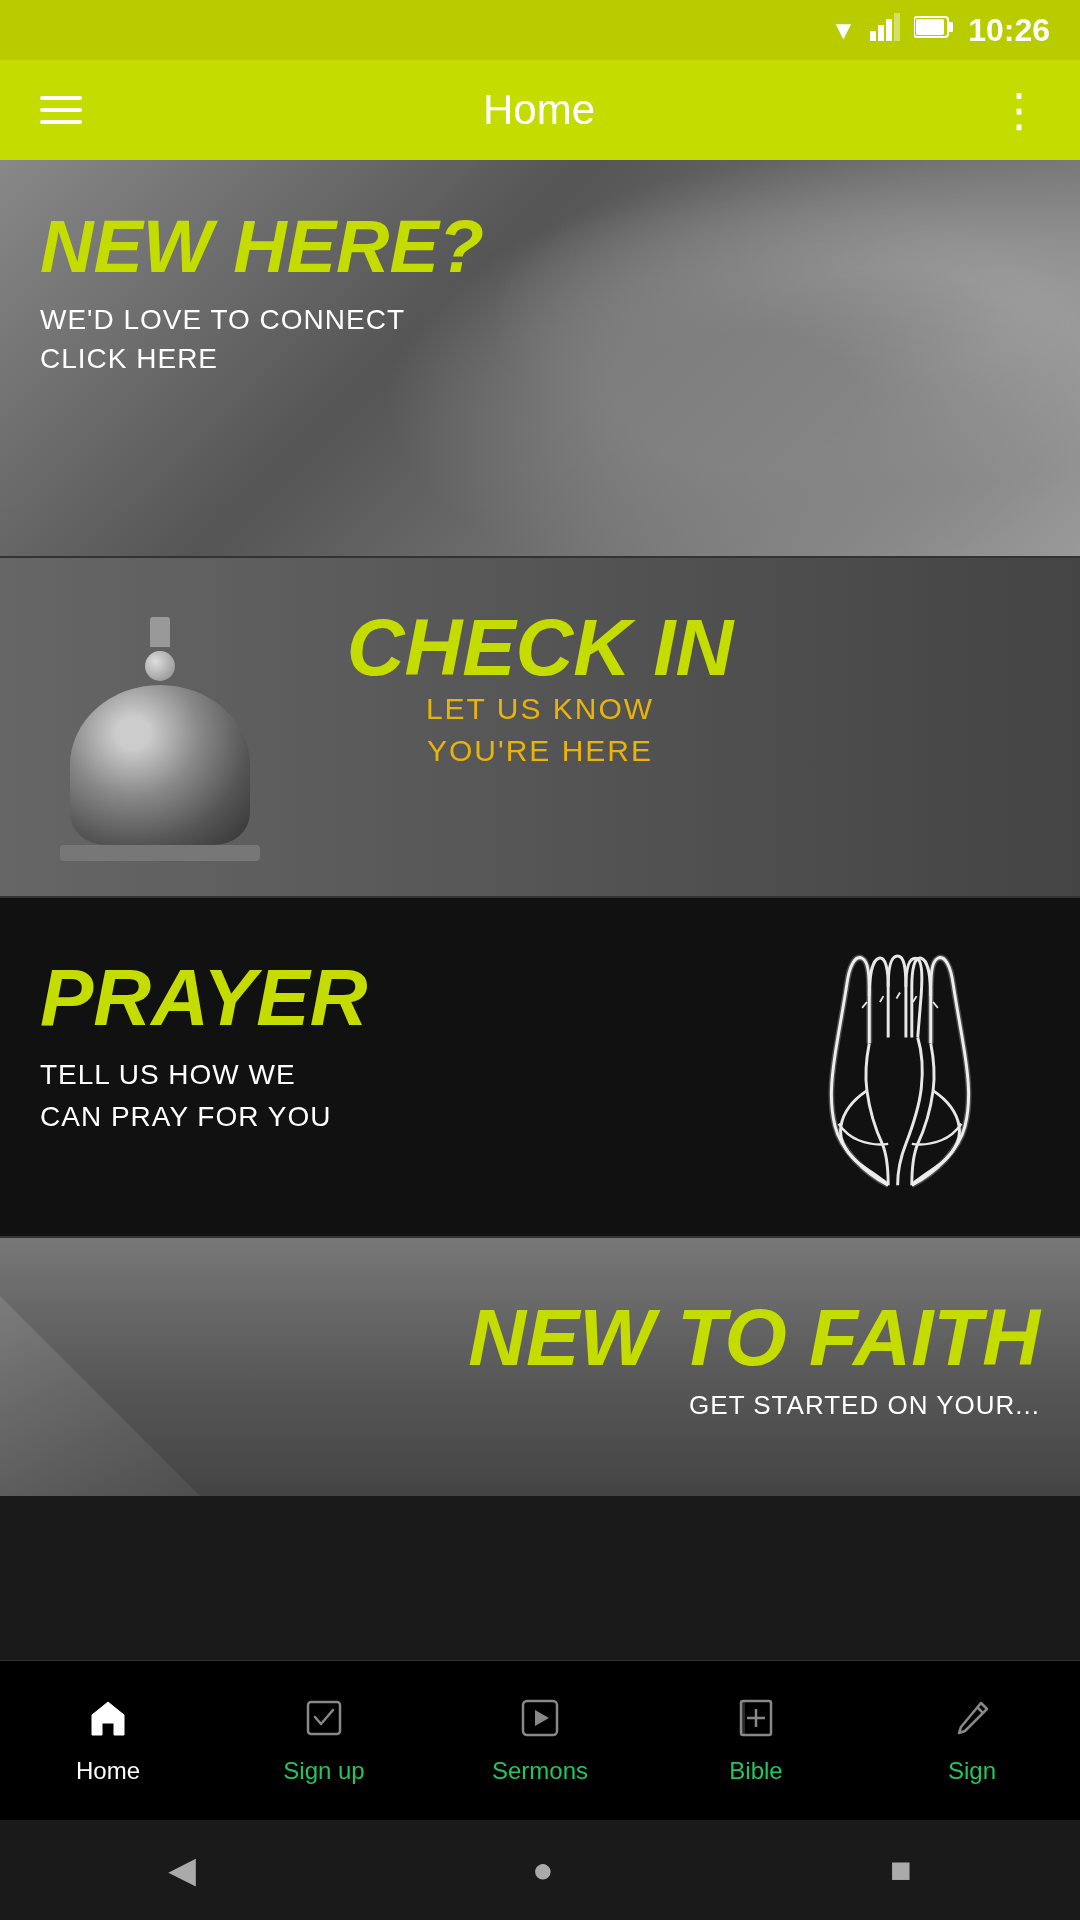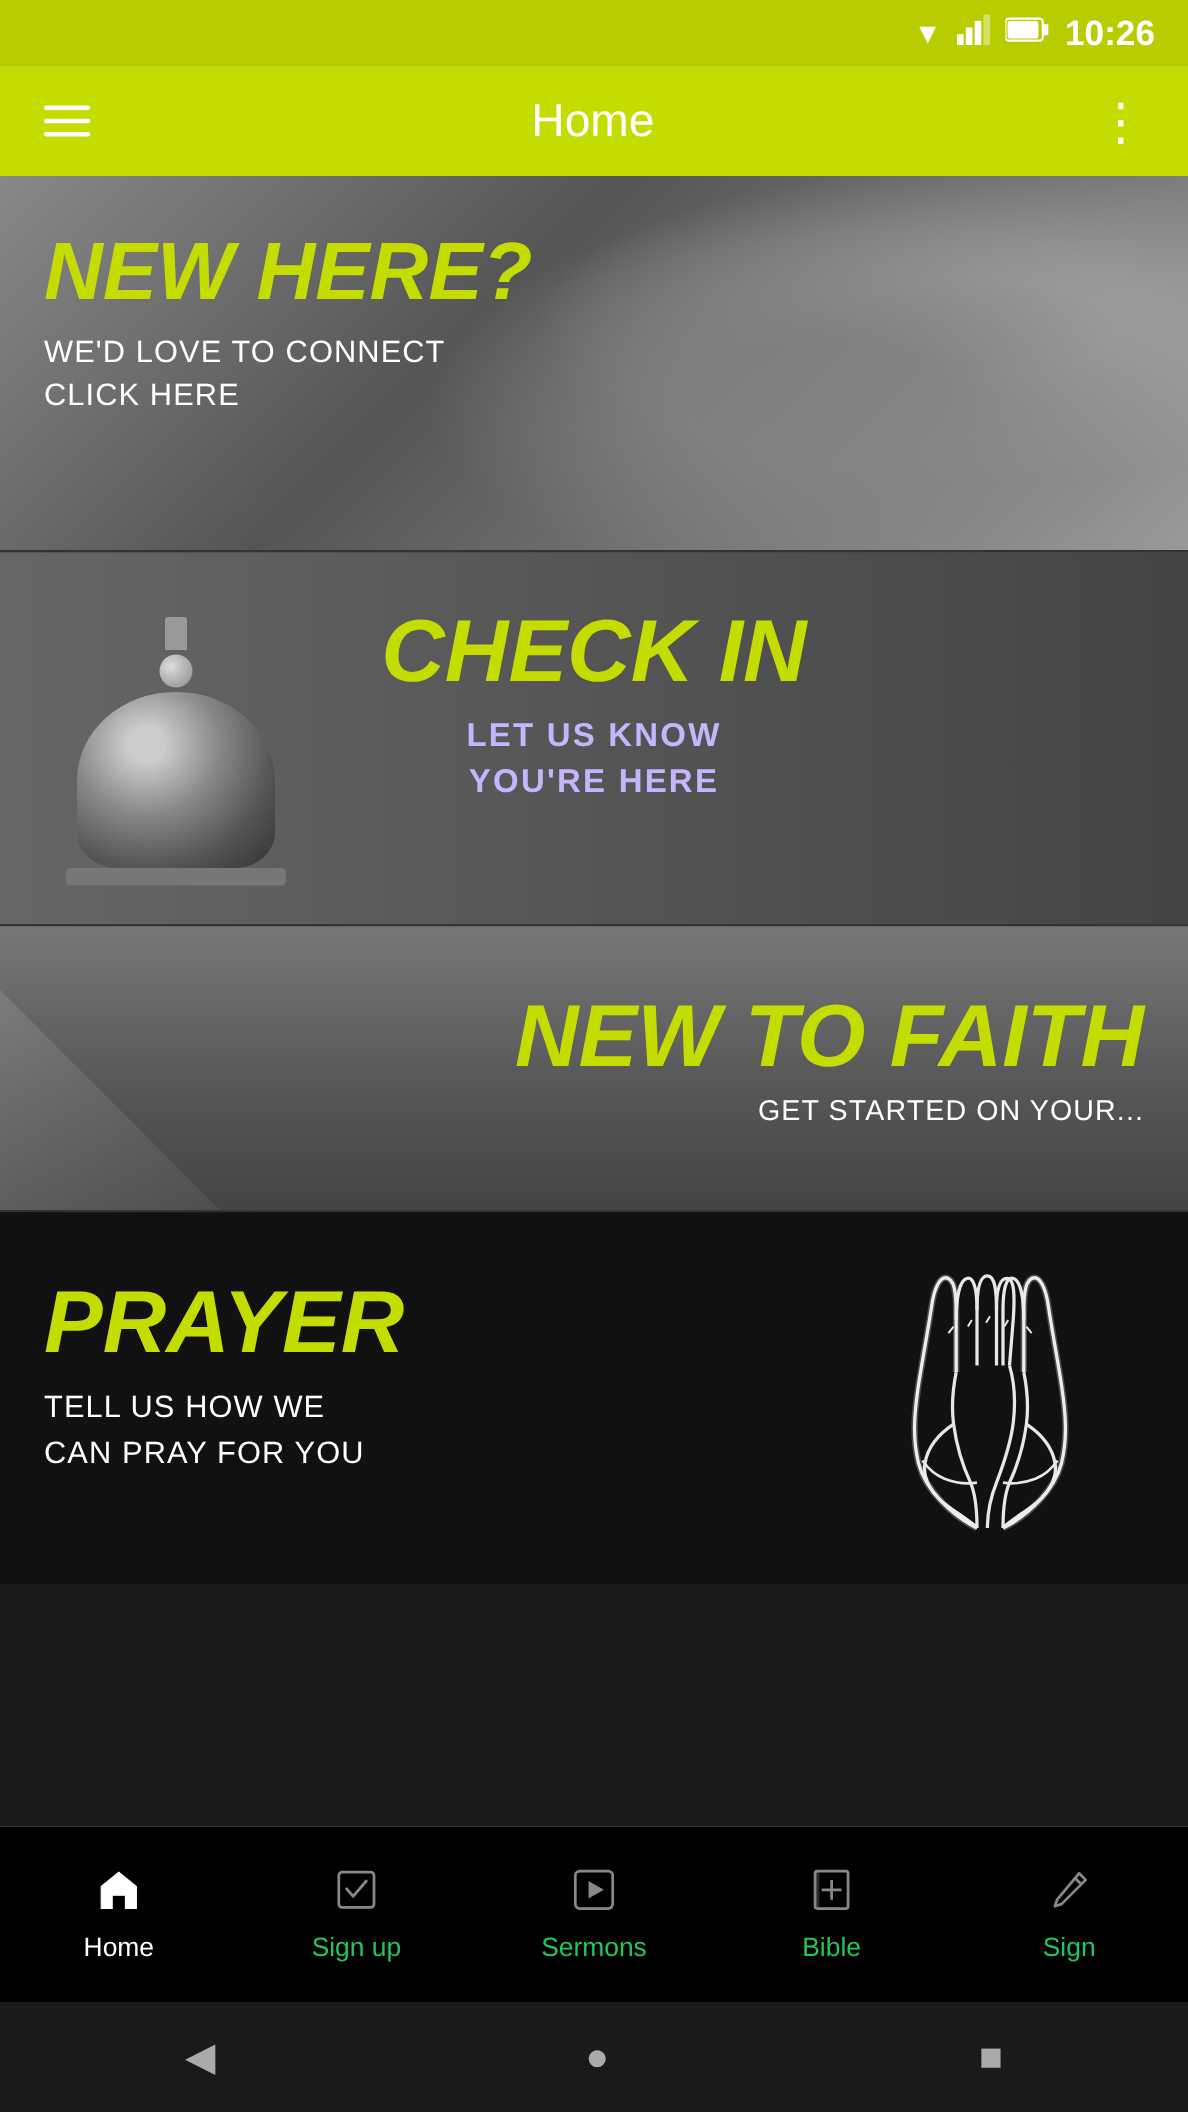--- a/index.html
+++ b/index.html
@@ -112,21 +112,21 @@
     .banner-bg {
       width: 100%;
       height: 100%;
       position: absolute;
       top: 0;
       left: 0;
     }
 
     
     .banner-new-here {
-      height: 340px;
+      height: 396px;
       background: #0369a1;
     }
 
     .banner-new-here .banner-bg {
       background: linear-gradient(135deg, #888 0%, #555 40%, #777 70%, #999 100%);
     }
 
     .banner-new-here::before {
       content: '';
       position: absolute;
@@ -234,25 +234,24 @@
     .banner-check-in .headline {
       color: #c5dc00;
       font-size: 80px;
       font-weight: 900;
       text-transform: uppercase;
       line-height: 1;
       font-style: italic;
     }
 
     .banner-check-in .subtext {
-      color: #c4b5fd;
+      color: #eab308;
       font-size: 30px;
-      font-weight: 700;
-      text-transform: uppercase;
-      margin-top: 16px;
+      font-weight: 400;
+      text-transform: uppercase;
       line-height: 1.4;
       letter-spacing: 2px;
     }
 
     
     .banner-prayer {
       height: 340px;
       background: #111;
     }
 
@@ -460,72 +459,72 @@
     </div>
     <div class="text-container">
       <div class="headline">CHECK IN</div>
       <div class="subtext">
         <span>LET US KNOW</span><br>
         <span>YOU'RE HERE</span>
       </div>
     </div>
   </div>
 
+  <div class="banner banner-prayer">
+
+    <div class="prayer-hands">
+      <svg viewBox="0 0 200 220" fill="none" xmlns="http://www.w3.org/2000/svg">
+
+        <g stroke="white" stroke-width="2.5" fill="none" opacity="0.9">
+
+          <path d="M90 210 C70 200, 50 180, 45 160 C40 140, 42 120, 45 100 C48 80, 52 60, 55 40 C57 25, 62 15, 68 18 C74 21, 74 35, 74 50 L74 90"></path>
+          <path d="M74 50 C74 35, 76 20, 82 18 C88 16, 90 28, 90 42 L90 85"></path>
+          <path d="M90 42 C90 28, 92 16, 98 16 C104 16, 105 28, 105 42 L105 85"></path>
+          <path d="M105 42 C105 28, 107 18, 113 18 C119 18, 119 32, 118 48 L115 85"></path>
+          <path d="M74 90 C72 100, 70 115, 72 130 C74 145, 78 160, 85 175 C88 182, 90 195, 90 210"></path>
+          <path d="M115 85 C118 95, 120 110, 118 128 C116 146, 110 162, 105 175 C101 185, 98 198, 98 210"></path>
+
+          <path d="M110 210 C130 200, 150 180, 155 160 C160 140, 158 120, 155 100 C152 80, 148 60, 145 40 C143 25, 138 15, 132 18 C126 21, 126 35, 126 50 L126 90"></path>
+          <path d="M126 50 C126 35, 124 20, 118 18 C112 16, 110 28, 110 42 L110 85"></path>
+          <path d="M126 90 C128 100, 130 115, 128 130 C126 145, 122 160, 115 175 C112 182, 110 195, 110 210"></path>
+
+          <path d="M72 130 C60 138, 52 148, 50 160 C48 172, 55 185, 70 195 C80 202, 88 207, 90 210"></path>
+          <path d="M128 130 C140 138, 148 148, 150 160 C152 172, 145 185, 130 195 C120 202, 112 207, 110 210"></path>
+
+          <path d="M48 158 Q55 168, 65 172 Q78 177, 90 175" stroke-width="2"></path>
+          <path d="M152 158 Q145 168, 135 172 Q122 177, 110 175" stroke-width="2"></path>
+
+          <line x1="68" y1="60" x2="72" y2="55" stroke-width="1.5"></line>
+          <line x1="83" y1="55" x2="86" y2="50" stroke-width="1.5"></line>
+          <line x1="97" y1="52" x2="100" y2="47" stroke-width="1.5"></line>
+          <line x1="111" y1="55" x2="114" y2="50" stroke-width="1.5"></line>
+          <line x1="132" y1="60" x2="128" y2="55" stroke-width="1.5"></line>
+        </g>
+
+        <g stroke="rgba(255,255,255,0.25)" stroke-width="5" fill="none">
+          <path d="M90 210 C70 200, 50 180, 45 160 C40 140, 42 120, 45 100 C48 80, 52 60, 55 40 C57 25, 62 15, 68 18 C74 21, 74 35, 74 50 L74 90"></path>
+          <path d="M110 210 C130 200, 150 180, 155 160 C160 140, 158 120, 155 100 C152 80, 148 60, 145 40 C143 25, 138 15, 132 18 C126 21, 126 35, 126 50 L126 90"></path>
+        </g>
+      </svg>
+    </div>
+    <div class="text-container">
+      <div class="headline">PRAYER</div>
+      <div class="subtext">
+        <span>TELL US HOW WE</span><br>
+        <span>CAN PRAY FOR YOU</span>
+      </div>
+    </div>
+  </div>
+
   <div class="banner banner-faith">
     <div class="banner-bg"></div>
     <div class="banner-faith-arm"></div>
     <div class="text-container">
       <div class="headline">NEW TO FAITH</div>
       <div class="subtext">GET STARTED ON YOUR...</div>
-    </div>
-  </div>
-
-  <div class="banner banner-prayer">
-
-    <div class="prayer-hands">
-      <svg viewBox="0 0 200 220" fill="none" xmlns="http://www.w3.org/2000/svg">
-
-        <g stroke="white" stroke-width="2.5" fill="none" opacity="0.9">
-
-          <path d="M90 210 C70 200, 50 180, 45 160 C40 140, 42 120, 45 100 C48 80, 52 60, 55 40 C57 25, 62 15, 68 18 C74 21, 74 35, 74 50 L74 90"></path>
-          <path d="M74 50 C74 35, 76 20, 82 18 C88 16, 90 28, 90 42 L90 85"></path>
-          <path d="M90 42 C90 28, 92 16, 98 16 C104 16, 105 28, 105 42 L105 85"></path>
-          <path d="M105 42 C105 28, 107 18, 113 18 C119 18, 119 32, 118 48 L115 85"></path>
-          <path d="M74 90 C72 100, 70 115, 72 130 C74 145, 78 160, 85 175 C88 182, 90 195, 90 210"></path>
-          <path d="M115 85 C118 95, 120 110, 118 128 C116 146, 110 162, 105 175 C101 185, 98 198, 98 210"></path>
-
-          <path d="M110 210 C130 200, 150 180, 155 160 C160 140, 158 120, 155 100 C152 80, 148 60, 145 40 C143 25, 138 15, 132 18 C126 21, 126 35, 126 50 L126 90"></path>
-          <path d="M126 50 C126 35, 124 20, 118 18 C112 16, 110 28, 110 42 L110 85"></path>
-          <path d="M126 90 C128 100, 130 115, 128 130 C126 145, 122 160, 115 175 C112 182, 110 195, 110 210"></path>
-
-          <path d="M72 130 C60 138, 52 148, 50 160 C48 172, 55 185, 70 195 C80 202, 88 207, 90 210"></path>
-          <path d="M128 130 C140 138, 148 148, 150 160 C152 172, 145 185, 130 195 C120 202, 112 207, 110 210"></path>
-
-          <path d="M48 158 Q55 168, 65 172 Q78 177, 90 175" stroke-width="2"></path>
-          <path d="M152 158 Q145 168, 135 172 Q122 177, 110 175" stroke-width="2"></path>
-
-          <line x1="68" y1="60" x2="72" y2="55" stroke-width="1.5"></line>
-          <line x1="83" y1="55" x2="86" y2="50" stroke-width="1.5"></line>
-          <line x1="97" y1="52" x2="100" y2="47" stroke-width="1.5"></line>
-          <line x1="111" y1="55" x2="114" y2="50" stroke-width="1.5"></line>
-          <line x1="132" y1="60" x2="128" y2="55" stroke-width="1.5"></line>
-        </g>
-
-        <g stroke="rgba(255,255,255,0.25)" stroke-width="5" fill="none">
-          <path d="M90 210 C70 200, 50 180, 45 160 C40 140, 42 120, 45 100 C48 80, 52 60, 55 40 C57 25, 62 15, 68 18 C74 21, 74 35, 74 50 L74 90"></path>
-          <path d="M110 210 C130 200, 150 180, 155 160 C160 140, 158 120, 155 100 C152 80, 148 60, 145 40 C143 25, 138 15, 132 18 C126 21, 126 35, 126 50 L126 90"></path>
-        </g>
-      </svg>
-    </div>
-    <div class="text-container">
-      <div class="headline">PRAYER</div>
-      <div class="subtext">
-        <span>TELL US HOW WE</span><br>
-        <span>CAN PRAY FOR YOU</span>
-      </div>
     </div>
   </div>
 
 </div>
 
 <div class="bottom-nav">
 
   <div class="nav-item">
     <div class="nav-icon active">
       <svg width="42" height="42" viewBox="0 0 42 42" fill="none">

